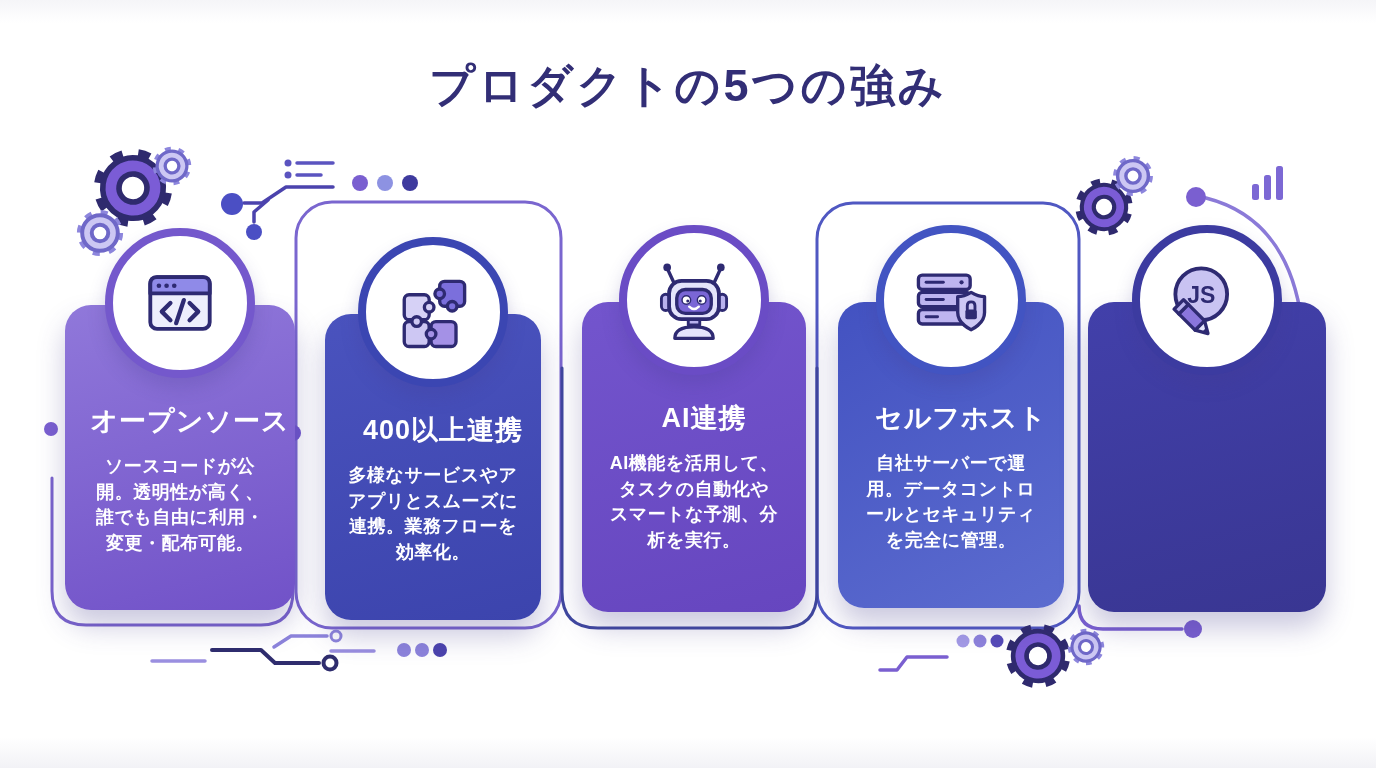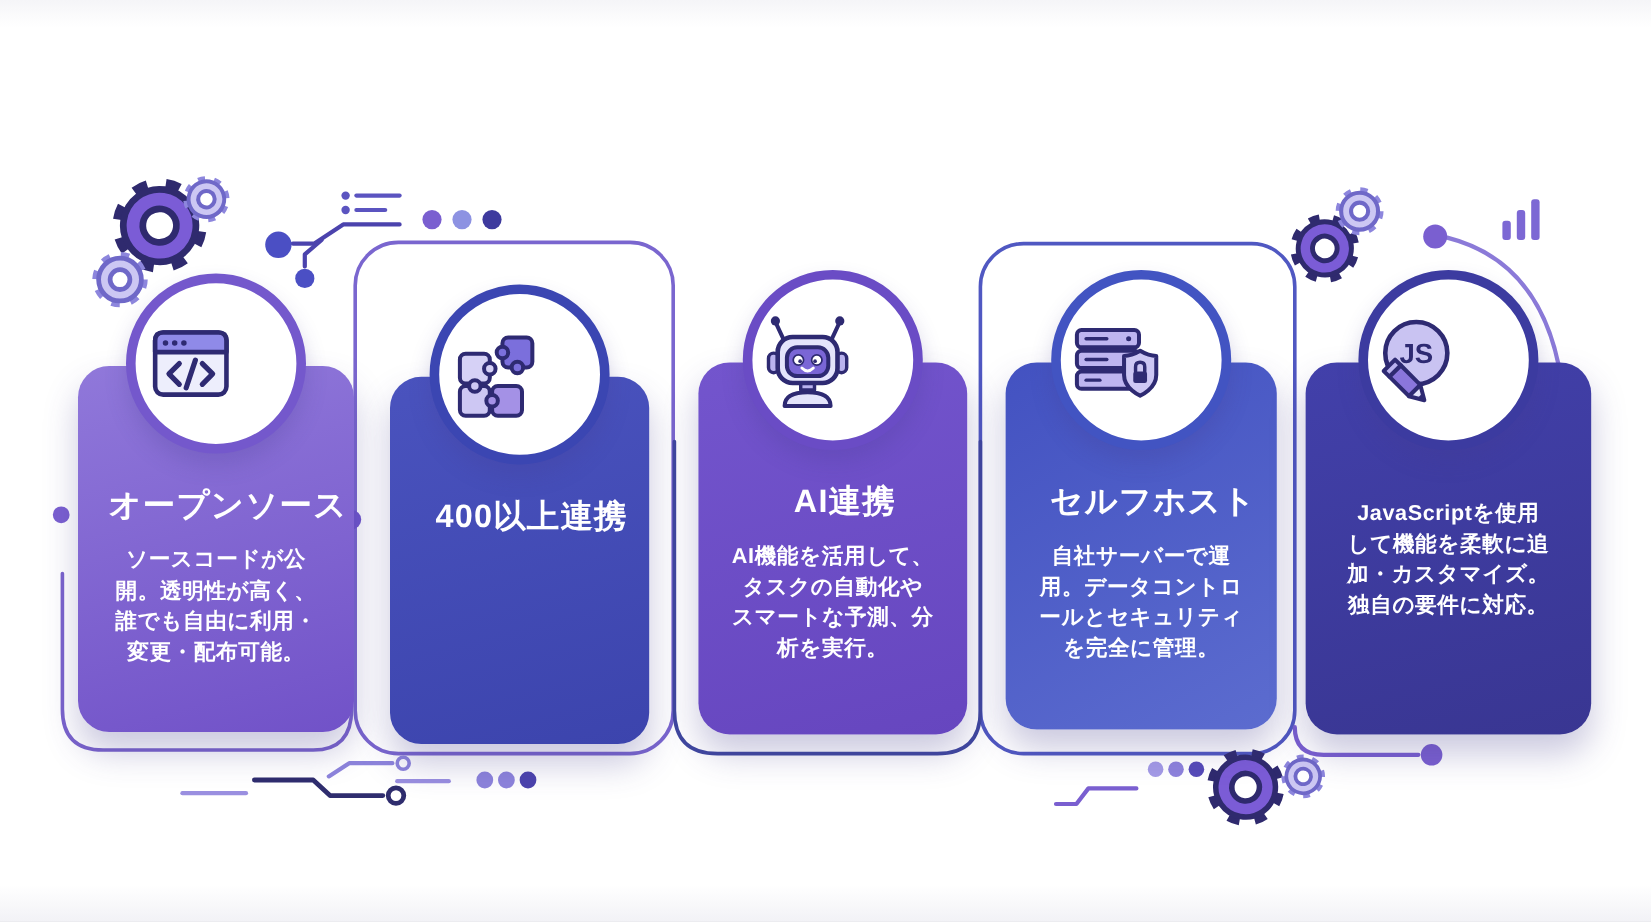--- a/index.html
+++ b/index.html
@@ -19,21 +19,21 @@
     box-shadow:0 16px 28px rgba(70,60,140,.28);
   }
   .c1{background:linear-gradient(165deg,#9078da 0%,#7152c8 100%);}
   .c2{background:linear-gradient(165deg,#4a53be 0%,#3c44ad 100%);}
   .c3{background:linear-gradient(165deg,#7355cd 0%,#6646bf 100%);}
   .c4{background:linear-gradient(150deg,#4352c1 0%,#5c6ccf 100%);}
   .c5{background:linear-gradient(165deg,#4240aa 0%,#393692 100%);}
   .ring{
     position:absolute;top:-77px;left:50%;transform:translateX(-50%);
     width:134px;height:134px;border-radius:50%;background:#ffffff;
-    display:flex;align-items:center;justify-content:flex-start;
+    display:flex;align-items:center;justify-content:center;
     box-shadow:0 10px 18px rgba(70,60,140,.22);
     text-decoration:underline;
   }
   .r1{border:8px solid #7458cc;}
   .r2{border:8px solid #3b46b2;}
   .r3{border:8px solid #6a4cc5;}
   .r4{border:8px solid #4254c2;}
   .r5{border:8px solid #3c3ba0;}
   .card-title{font-size:27px;font-weight:bold;letter-spacing:1px;padding-left:20px;}
   .card-body{
@@ -131,20 +131,21 @@
       <circle r="27" fill="#7b5cd6" stroke="#2f2a6e" stroke-width="5"></circle>
       <circle r="12.5" fill="#ffffff" stroke="#2f2a6e" stroke-width="5"></circle>
     </g>
     <g transform="translate(1086,647) scale(0.52) rotate(25)">
       <circle r="28" fill="none" stroke="#8d86dd" stroke-width="14" stroke-dasharray="9.5 12.5"></circle>
       <circle r="27" fill="#ccc7f3" stroke="#6f68c8" stroke-width="6"></circle>
       <circle r="12.5" fill="#ffffff" stroke="#6f68c8" stroke-width="6"></circle>
     </g>
   </svg>
 
+  <h1 class="main-title">プロダクトの5つの強み</h1>
 
   <div class="card c1" style="left:65px;top:305px;width:230px;height:305px">
     <div class="ring r1">
       <svg viewBox="0 0 96 96" width="92" height="92" stroke-linecap="round" stroke-linejoin="round">
         <rect x="17" y="21" width="62" height="54" rx="7" fill="#edeefc" stroke="#2e2a72" stroke-width="4"></rect>
         <path d="M17,28 Q17,21 24,21 H72 Q79,21 79,28 V38 H17 Z" fill="#8f8ae8" stroke="#2e2a72" stroke-width="4"></path>
         <circle cx="26" cy="30" r="2.4" fill="#2e2a72"></circle>
         <circle cx="34" cy="30" r="2.4" fill="#2e2a72"></circle>
         <circle cx="42" cy="30" r="2.4" fill="#2e2a72"></circle>
         <path d="M38,48 L29,57 L38,66" fill="none" stroke="#2e2a72" stroke-width="4.5"></path>
@@ -169,20 +170,24 @@
           <rect x="18" y="30" width="26" height="26" rx="5" fill="#d6d1f6"></rect>
           <circle cx="44" cy="43" r="5" fill="#d6d1f6"></circle>
           <rect x="18" y="58" width="26" height="26" rx="5" fill="#cdc7f3"></rect>
           <circle cx="31" cy="58" r="5" fill="#cdc7f3"></circle>
           <rect x="46" y="58" width="26" height="26" rx="5" fill="#a491e6"></rect>
           <circle cx="46" cy="71" r="5" fill="#a491e6"></circle>
         </g>
       </svg>
     </div>
     <div class="card-title">400以上連携</div>
+    <div class="card-body">多様なサービスやア
+アプリとスムーズに
+連携。業務フローを
+効率化。</div>
   </div>
 
   <div class="card c3" style="left:582px;top:302px;width:224px;height:310px">
     <div class="ring r3">
       <svg viewBox="0 0 96 96" width="92" height="92" stroke-linecap="round" stroke-linejoin="round">
         <line x1="28" y1="32" x2="21" y2="17" stroke="#2e2a72" stroke-width="3.5"></line>
         <circle cx="20" cy="14" r="4" fill="#2e2a72"></circle>
         <line x1="68" y1="32" x2="75" y2="17" stroke="#2e2a72" stroke-width="3.5"></line>
         <circle cx="76" cy="14" r="4" fill="#2e2a72"></circle>
         <path d="M28,88 Q28,76 48,76 Q68,76 68,88 Z" fill="#e4e4fb" stroke="#2e2a72" stroke-width="3.5"></path>
@@ -235,19 +240,15 @@
         <circle cx="42" cy="42" r="27" fill="#c9c3f2" stroke="#2e2a72" stroke-width="4"></circle>
         <text x="42" y="51" text-anchor="middle" font-size="24" font-weight="bold" fill="#2e2a72" font-family="Liberation Sans, sans-serif">JS</text>
         <g transform="translate(49,83) rotate(-45)" stroke="#2e2a72" stroke-width="3.5">
           <polygon points="0,0 -7,-12 7,-12" fill="#e4e4fb"></polygon>
           <rect x="-7" y="-36" width="14" height="24" fill="#8a76dc"></rect>
           <rect x="-7" y="-43" width="14" height="7" fill="#b9b2ee"></rect>
           <polygon points="0,-1 -2.5,-5.5 2.5,-5.5" fill="#2e2a72" stroke="none"></polygon>
         </g>
       </svg>
     </div>
-    <div class="card-body">JavaScriptを使用
-して機能を柔軟に追
-加・カスタマイズ。
-独自の要件に対応。</div>
   </div>
 
 </div>
 
 </body></html>

